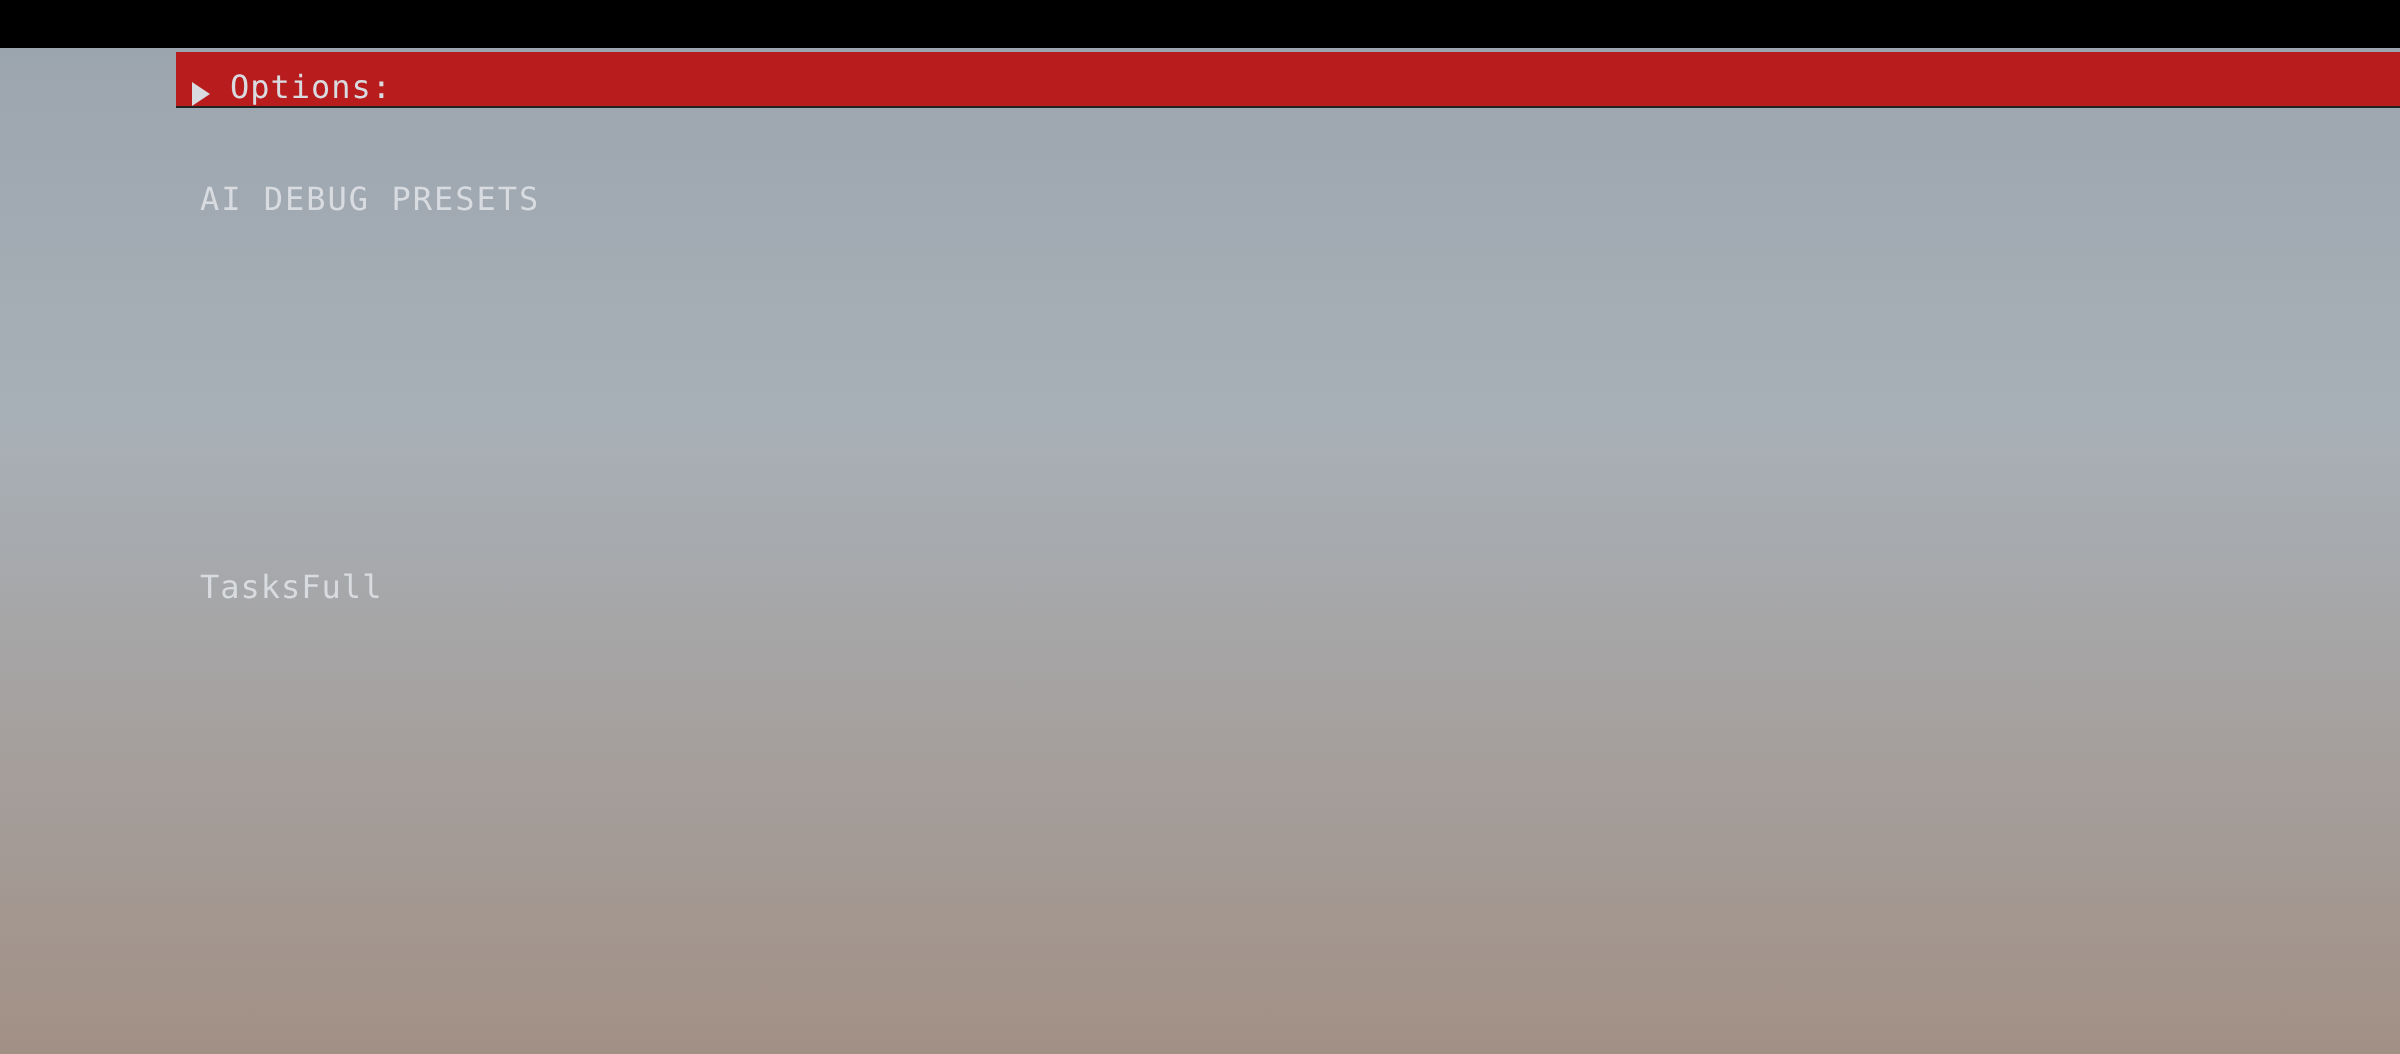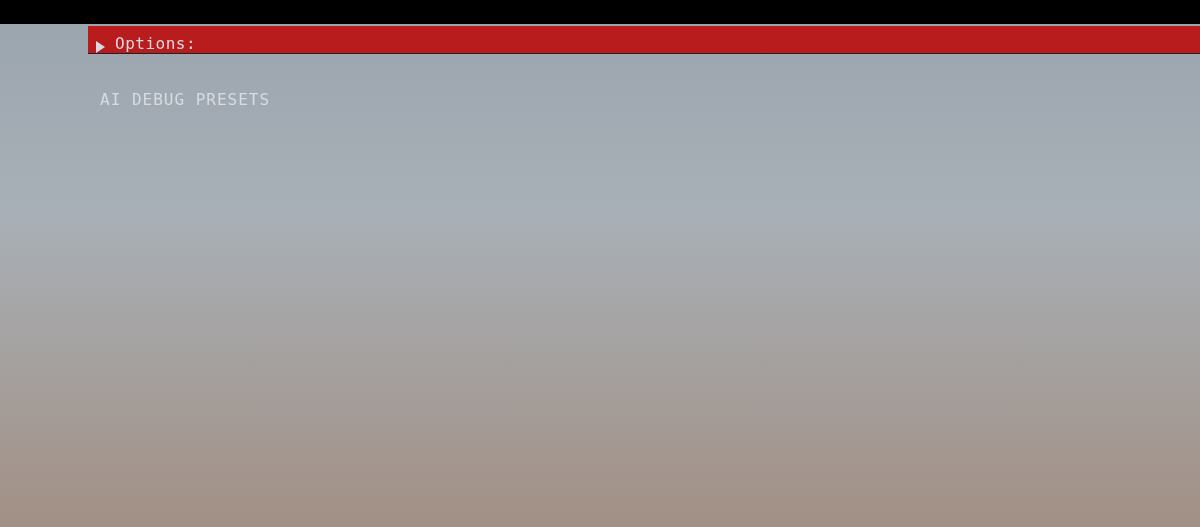--- a/index.html
+++ b/index.html
@@ -134,20 +134,21 @@
 </div>
 
 <div class="panel">
 
   <div class="sidebar">
     <div class="sidebar-top">
       <div class="sidebar-title">AI DEBUG PRESETS</div>
     </div>
     <div class="sidebar-divider"></div>
     <div class="sidebar-list">
+      <div class="item">TasksFull</div>
     </div>
   </div>
 
   <div class="right">
 
     <div class="add-row">
       <div class="add-btn">
         
       </div>
 

